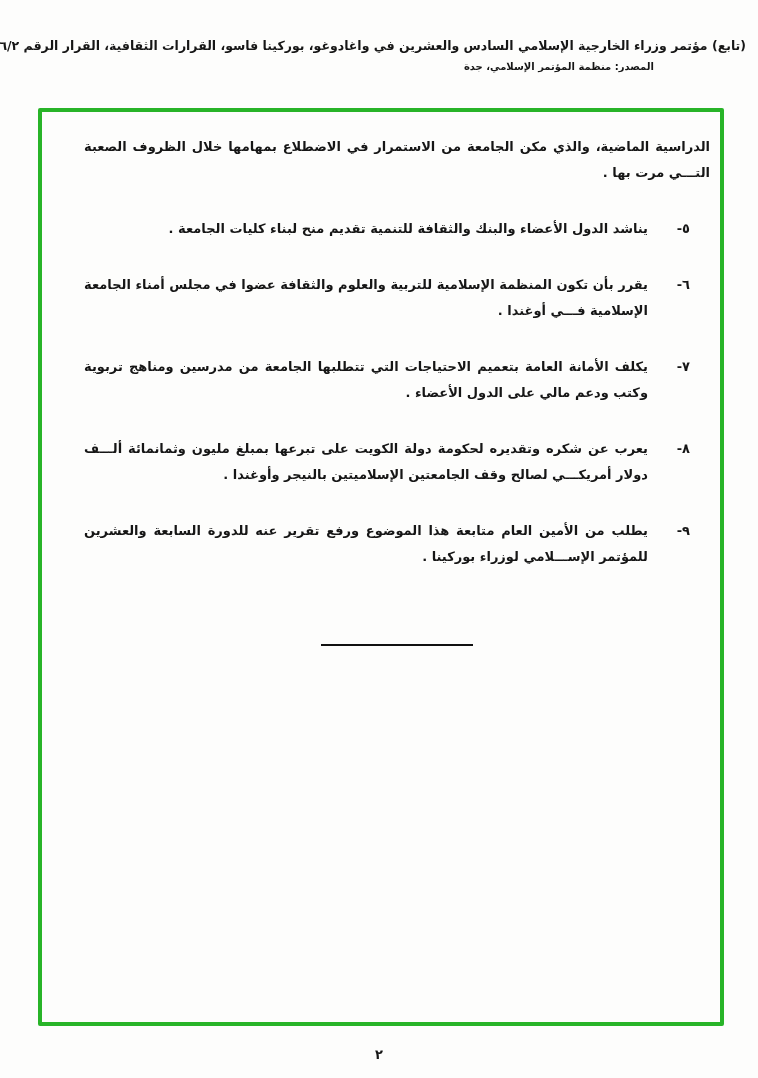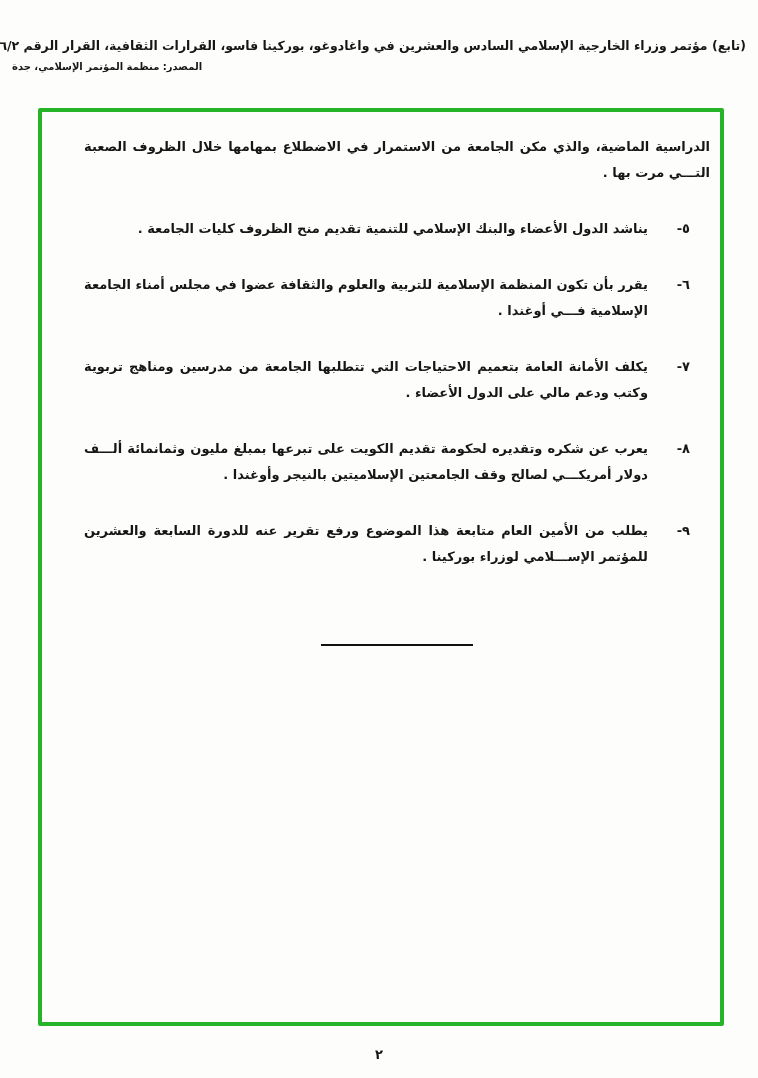--- a/index.html
+++ b/index.html
@@ -25,21 +25,21 @@
   .doc-header .title-line {
     font-size: 12.5px;
     font-weight: bold;
     text-align: center;
     white-space: nowrap;
   }
   .doc-header .source-line {
     margin-top: 8px;
     font-size: 10px;
     font-weight: bold;
-    text-align: left;
+    text-align: right;
     padding-right: 92px;
   }
 
   
   .content-box {
     position: absolute;
     top: 108px;
     left: 38px;
     right: 34px;
     bottom: 52px;
@@ -109,36 +109,36 @@
 </div>
 
 <div class="content-box" style="border-color: rgb(40, 180, 40);">
 
   <p class="intro-paragraph">الدراسية الماضية، والذي مكن الجامعة من الاستمرار في الاضطلاع بمهامها خلال الظروف الصعبة التـــي مرت بها .</p>
 
   <div class="items">
 
     <div class="item">
       <span class="item-num">٥-</span>
-      <p class="item-text">يناشد الدول الأعضاء والبنك الإسلامي للتنمية تقديم منح الظروف كليات الجامعة .</p>
+      <p class="item-text">يناشد الدول الأعضاء والبنك والثقافة للتنمية تقديم منح لبناء كليات الجامعة .</p>
     </div>
 
     <div class="item">
       <span class="item-num">٦-</span>
       <p class="item-text">يقرر بأن تكون المنظمة الإسلامية للتربية والعلوم والثقافة عضوا في مجلس أمناء الجامعة الإسلامية فـــي أوغندا .</p>
     </div>
 
     <div class="item">
       <span class="item-num">٧-</span>
       <p class="item-text">يكلف الأمانة العامة بتعميم الاحتياجات التي تتطلبها الجامعة من مدرسين ومناهج تربوية وكتب ودعم مالي على الدول الأعضاء .</p>
     </div>
 
     <div class="item">
       <span class="item-num">٨-</span>
-      <p class="item-text">يعرب عن شكره وتقديره لحكومة تقديم الكويت على تبرعها بمبلغ مليون وثمانمائة ألـــف دولار أمريكـــي لصالح وقف الجامعتين الإسلاميتين بالنيجر وأوغندا .</p>
+      <p class="item-text">يعرب عن شكره وتقديره لحكومة دولة الكويت على تبرعها بمبلغ مليون وثمانمائة ألـــف دولار أمريكـــي لصالح وقف الجامعتين الإسلاميتين بالنيجر وأوغندا .</p>
     </div>
 
     <div class="item">
       <span class="item-num">٩-</span>
       <p class="item-text">يطلب من الأمين العام متابعة هذا الموضوع ورفع تقرير عنه للدورة السابعة والعشرين للمؤتمر الإســـلامي لوزراء بوركينا .</p>
     </div>
 
   </div>
 
   <div class="divider-line"></div>

